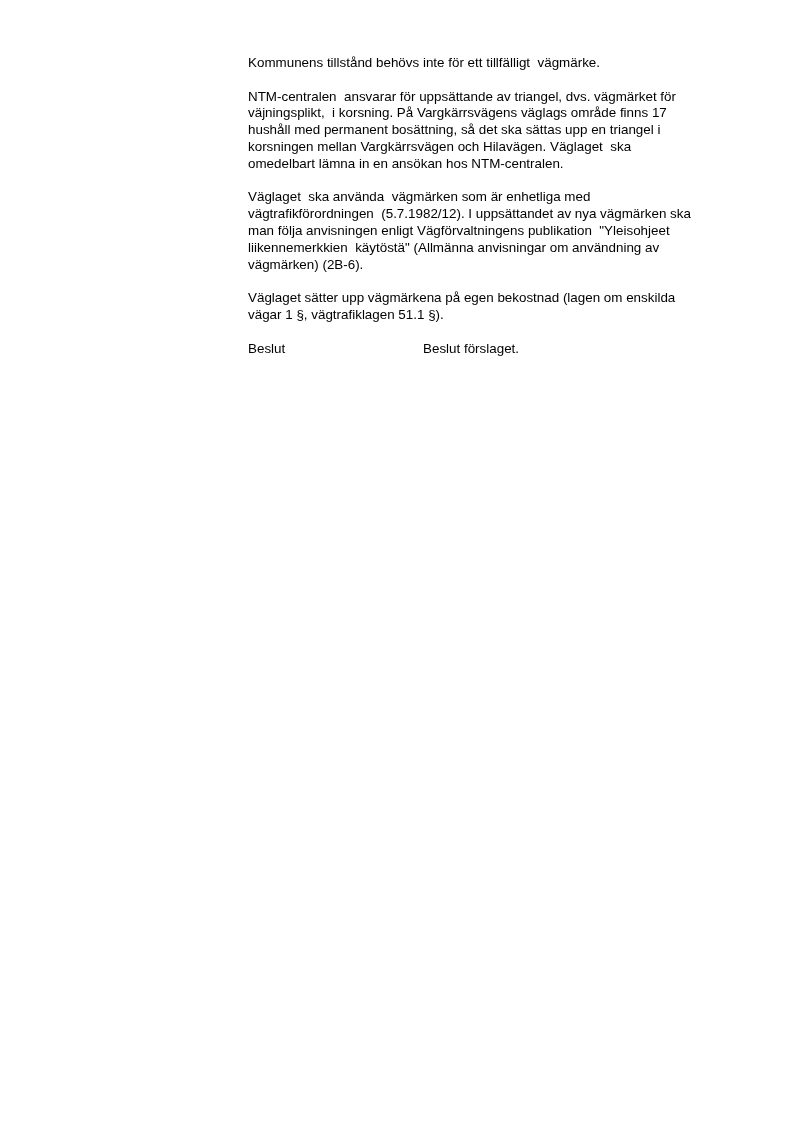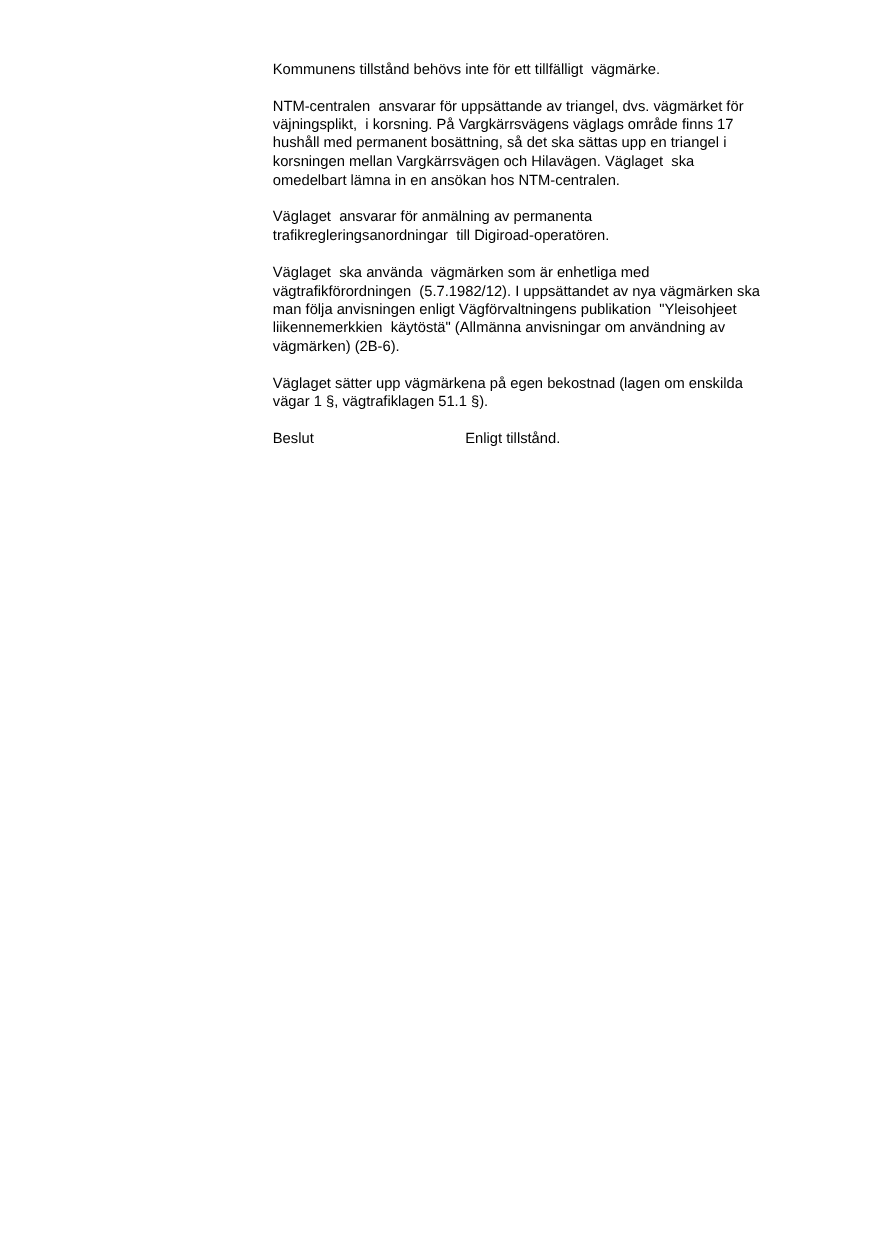--- a/index.html
+++ b/index.html
@@ -49,34 +49,32 @@
   <div class="content">
 
     <div class="para">Kommunens tillstånd behövs inte för ett tillfälligt  vägmärke.</div>
 
     <div class="para">NTM-centralen  ansvarar för uppsättande av triangel, dvs. vägmärket för
 väjningsplikt,  i korsning. På Vargkärrsvägens väglags område finns 17
 hushåll med permanent bosättning, så det ska sättas upp en triangel i
 korsningen mellan Vargkärrsvägen och Hilavägen. Väglaget  ska
 omedelbart lämna in en ansökan hos NTM-centralen.</div>
 
-    <div class="para">Väglaget  ansvarar för anmälning av permanenta
-trafikregleringsanordningar  till Digiroad-operatören.</div>
 
 
 
 
     <div class="para">Väglaget  ska använda  vägmärken som är enhetliga med
 vägtrafikförordningen  (5.7.1982/12). I uppsättandet av nya vägmärken ska
 man följa anvisningen enligt Vägförvaltningens publikation  "Yleisohjeet
 liikennemerkkien  käytöstä" (Allmänna anvisningar om användning av
 vägmärken) (2B-6).</div>
 
     <div class="para">Väglaget sätter upp vägmärkena på egen bekostnad (lagen om enskilda
 vägar 1 §, vägtrafiklagen 51.1 §).</div>
 
     <div class="decision-row">
       <span class="decision-label">Beslut</span>
-      <span class="decision-value">Enligt tillstånd.</span>
+      <span class="decision-value">Beslut förslaget.</span>
     </div>
 
   </div>
 </div>
 
 </body></html>

